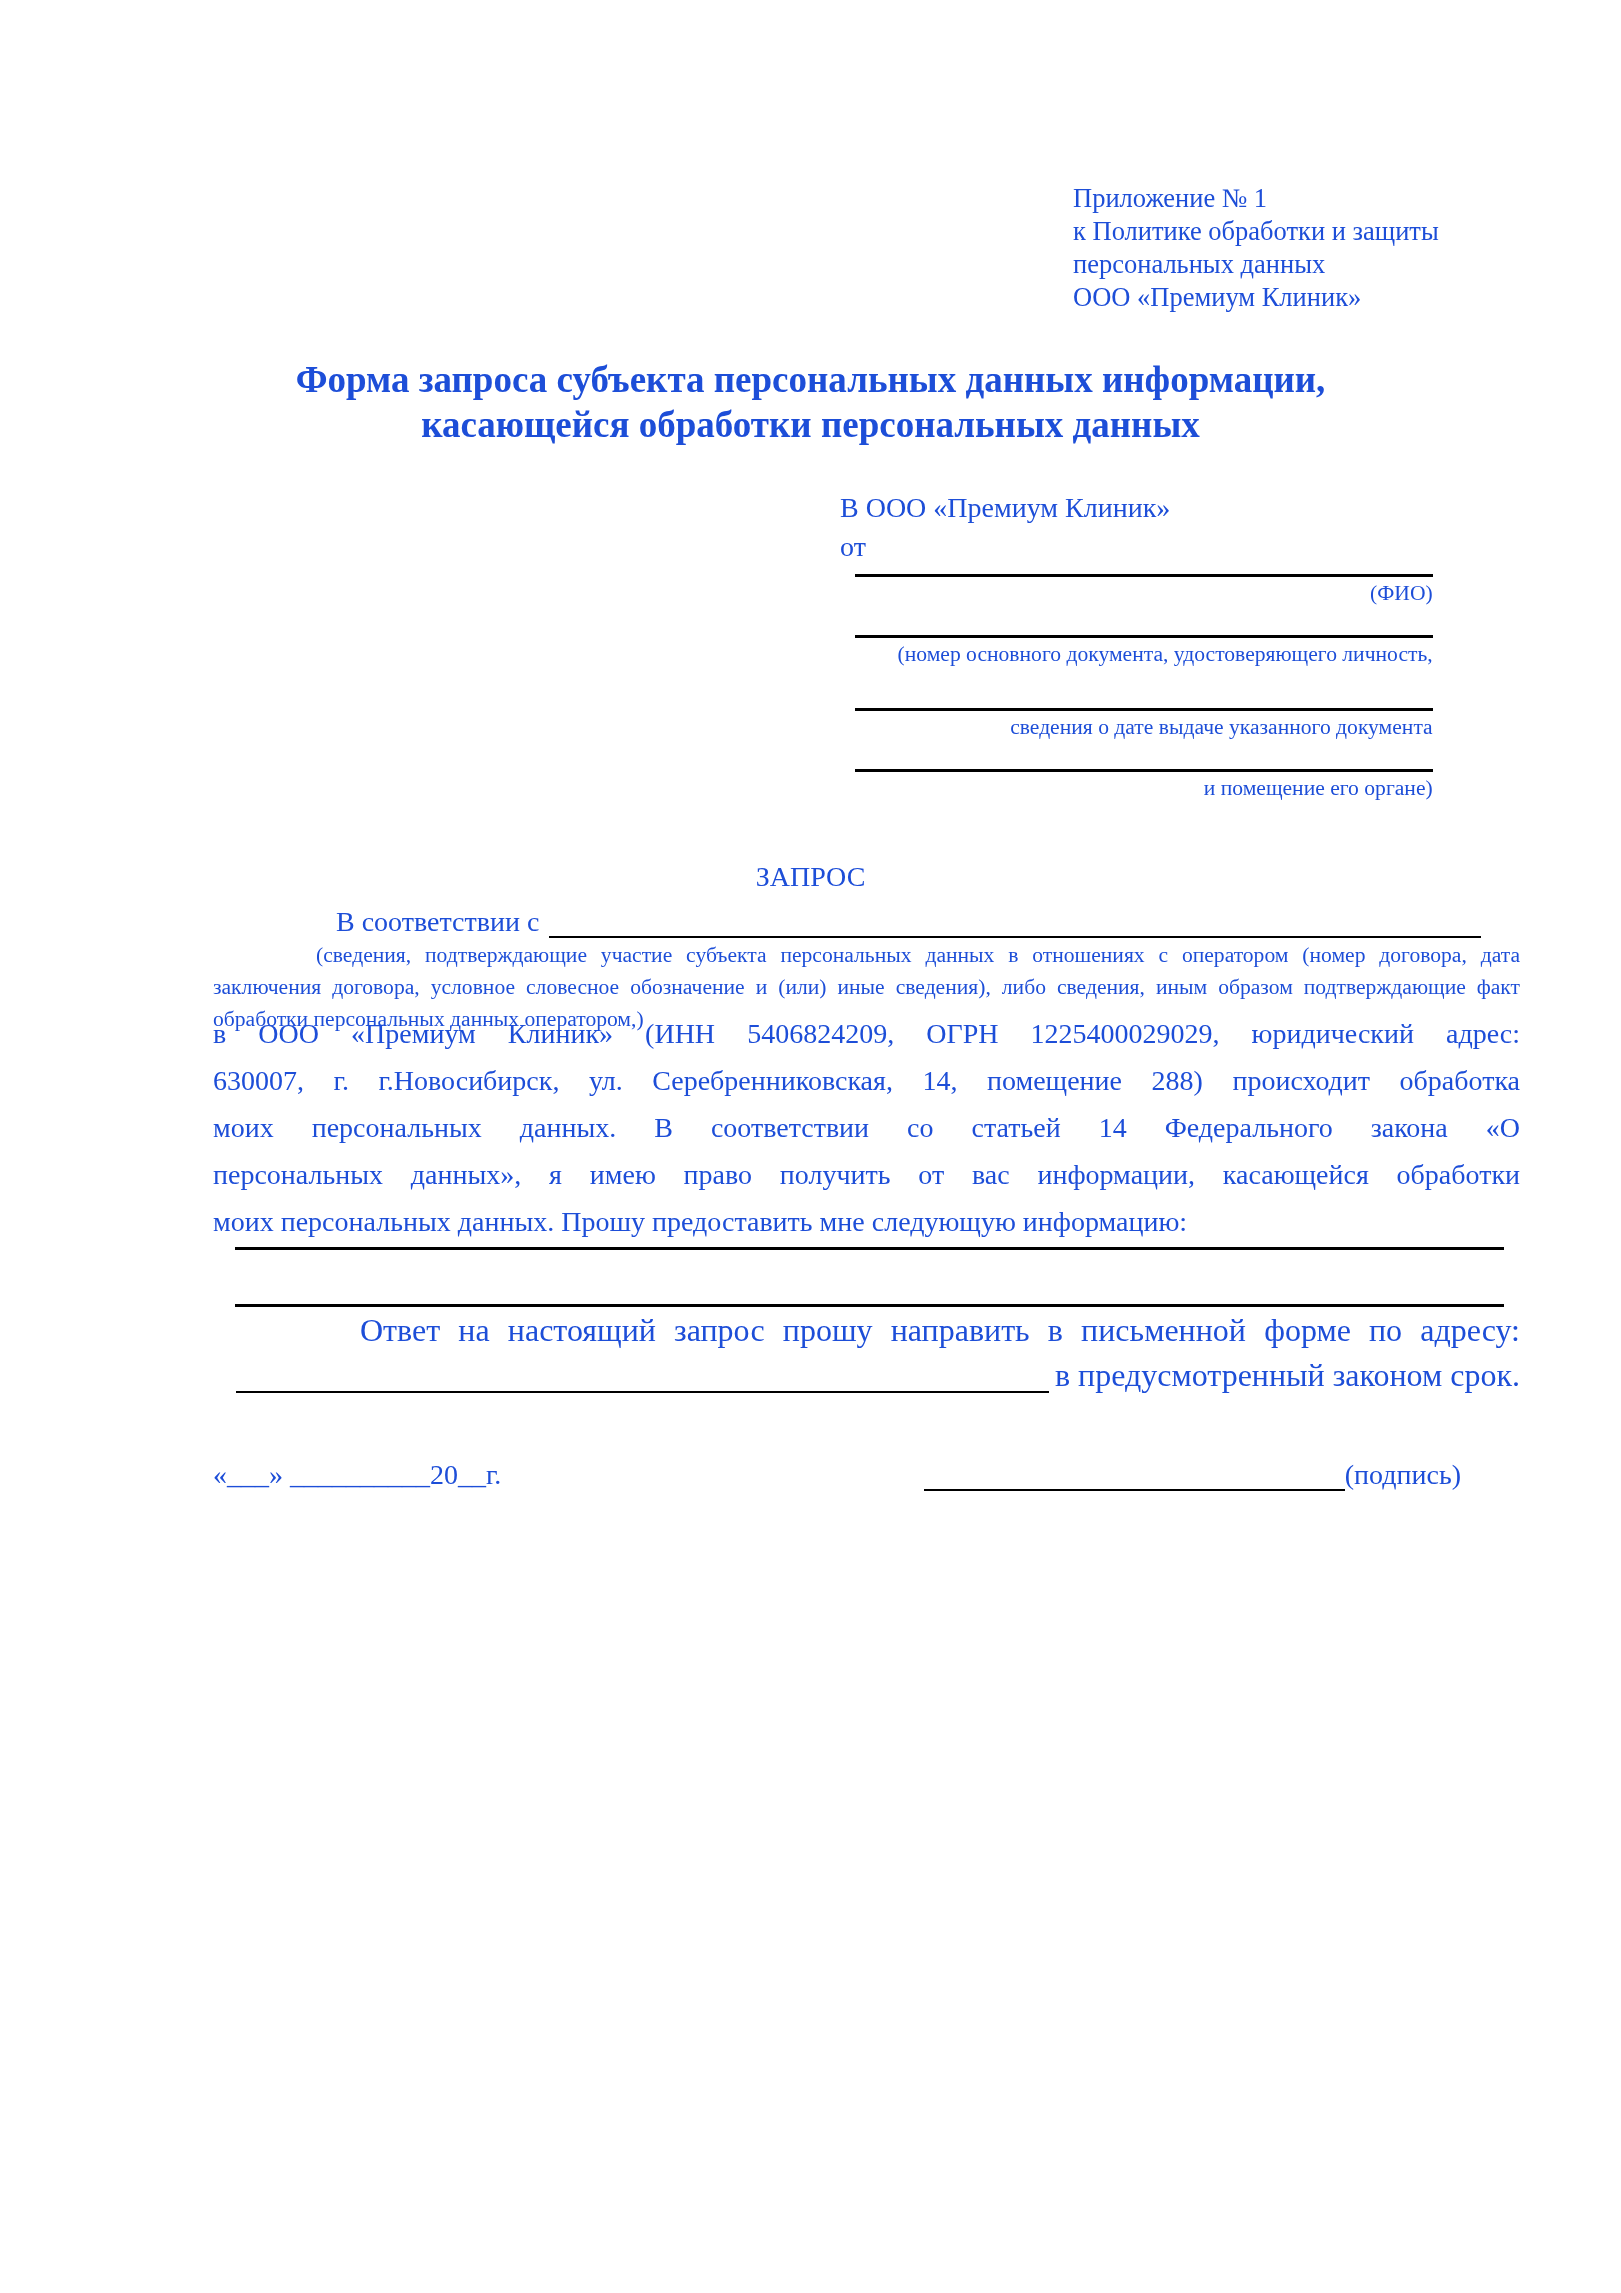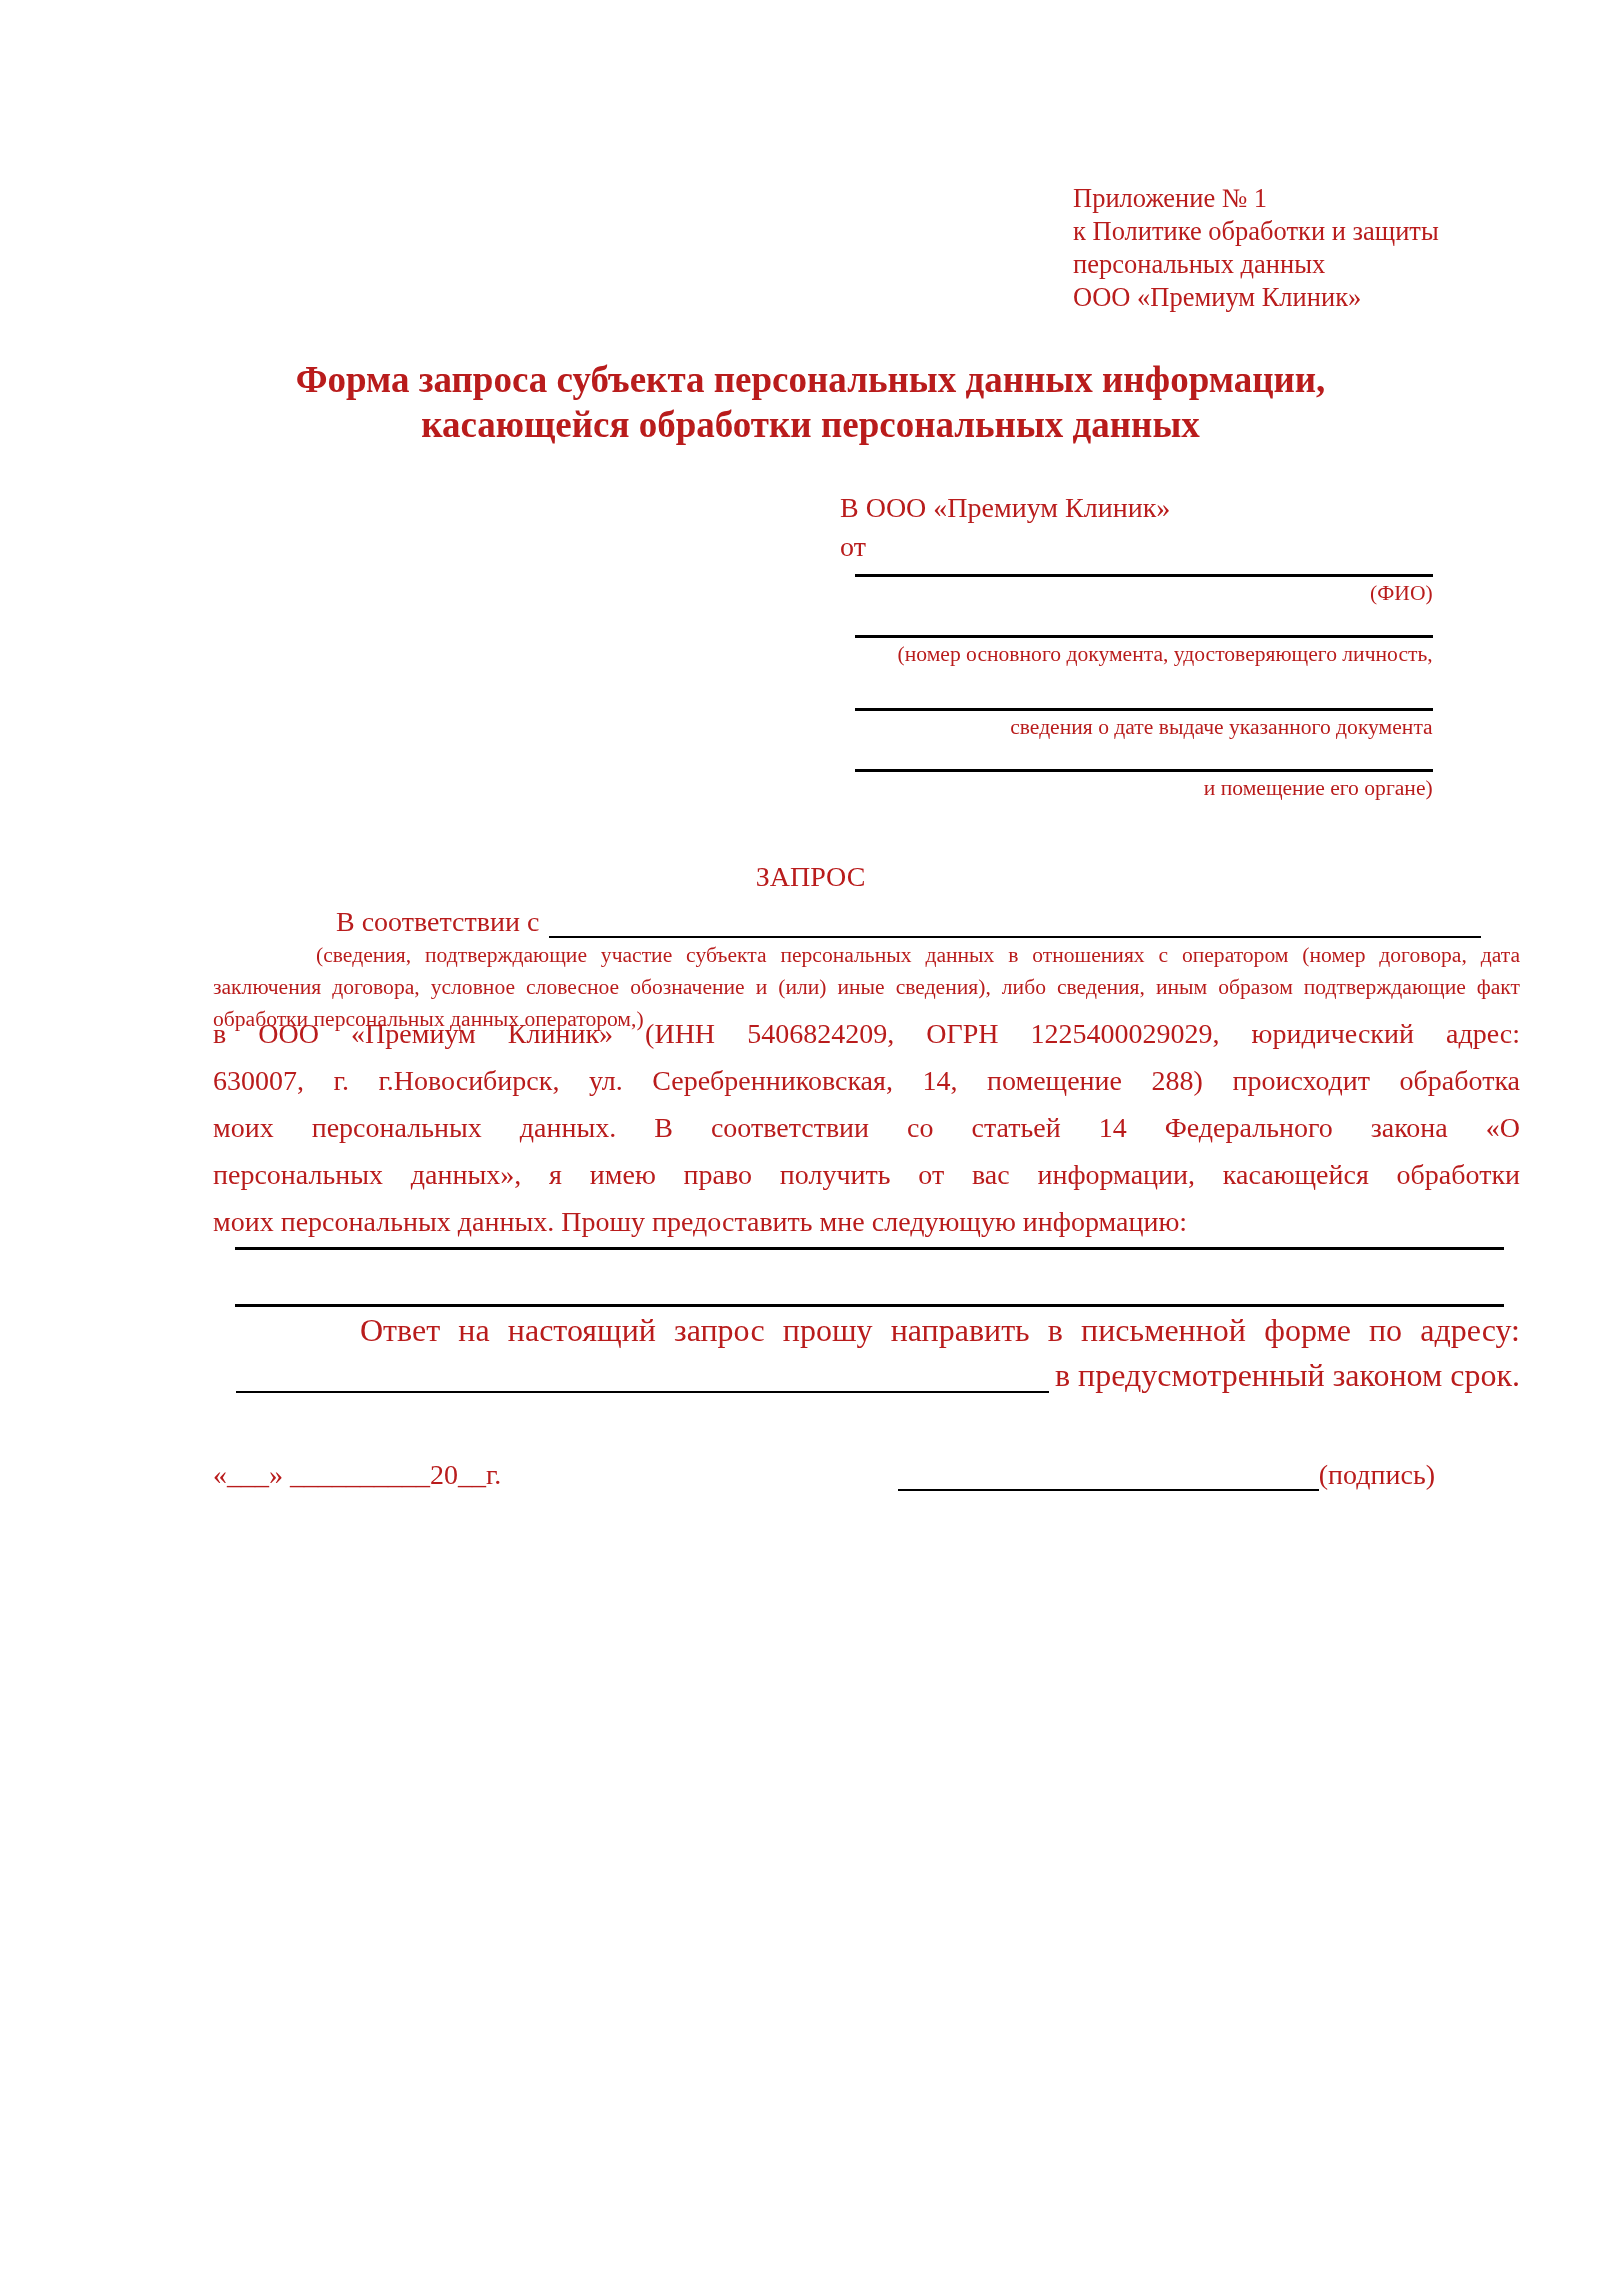--- a/index.html
+++ b/index.html
@@ -1,21 +1,21 @@
 <!DOCTYPE html>
 <html><head>
 <meta charset="utf-8">
 <style>
   html,body { margin:0; padding:0; background:#ffffff; }
   .page {
     position: relative;
     width: 1621px;
     height: 1672px;
     background: #ffffff;
-    color: #b91c1c;
+    color: #1d4ed8;
     font-family: "Liberation Serif", "DejaVu Serif", serif;
     overflow: hidden;
   }
   .rule { height: 2.9px; background: #000; }
 
   
   .appendix {
     position: absolute; left: 1073px; top: 182px;
     font-size: 26.5px; line-height: 33px; text-align: left;
   }
@@ -82,21 +82,21 @@
   .reply .suffix { white-space: nowrap; margin-left: 5.9px; }
 
   
   .signrow {
     position: absolute; left: 213px; top: 1453px; width: 1307px;
     display: flex; font-size: 28px; line-height: 43px;
   }
   .signrow .date { white-space: nowrap; }
   .signrow .spacer { flex: 1; }
   .signrow .sig-line { width: 421px; border-bottom: 2.9px solid #000; margin-bottom: 4.9px; }
-  .signrow .sig-cap { white-space: nowrap; margin-right: 85px; }
+  .signrow .sig-cap { white-space: nowrap; margin-right: 59px; }
 </style>
 </head>
 <body>
 
 <div class="page">
 
   <div class="appendix">
     <div>Приложение № 1</div>
     <div>к Политике обработки и защиты</div>
     <div>персональных данных</div>

